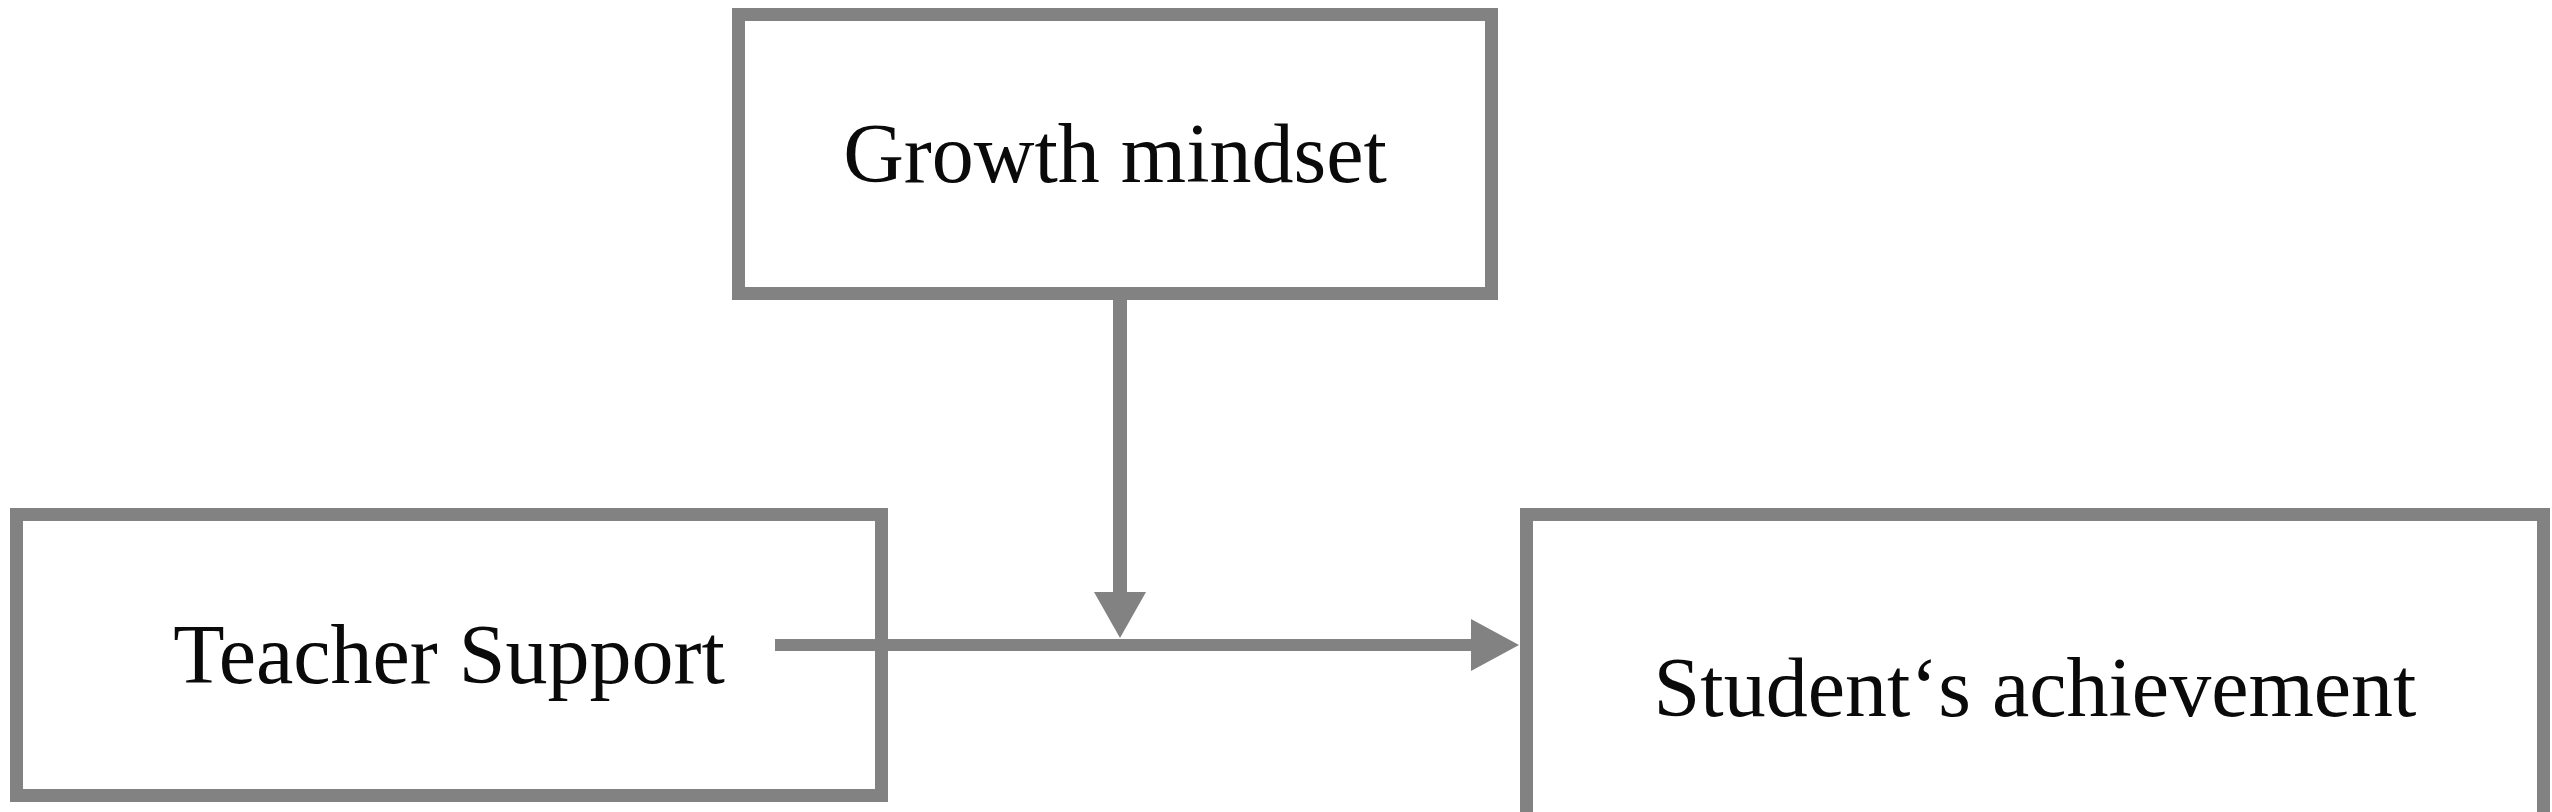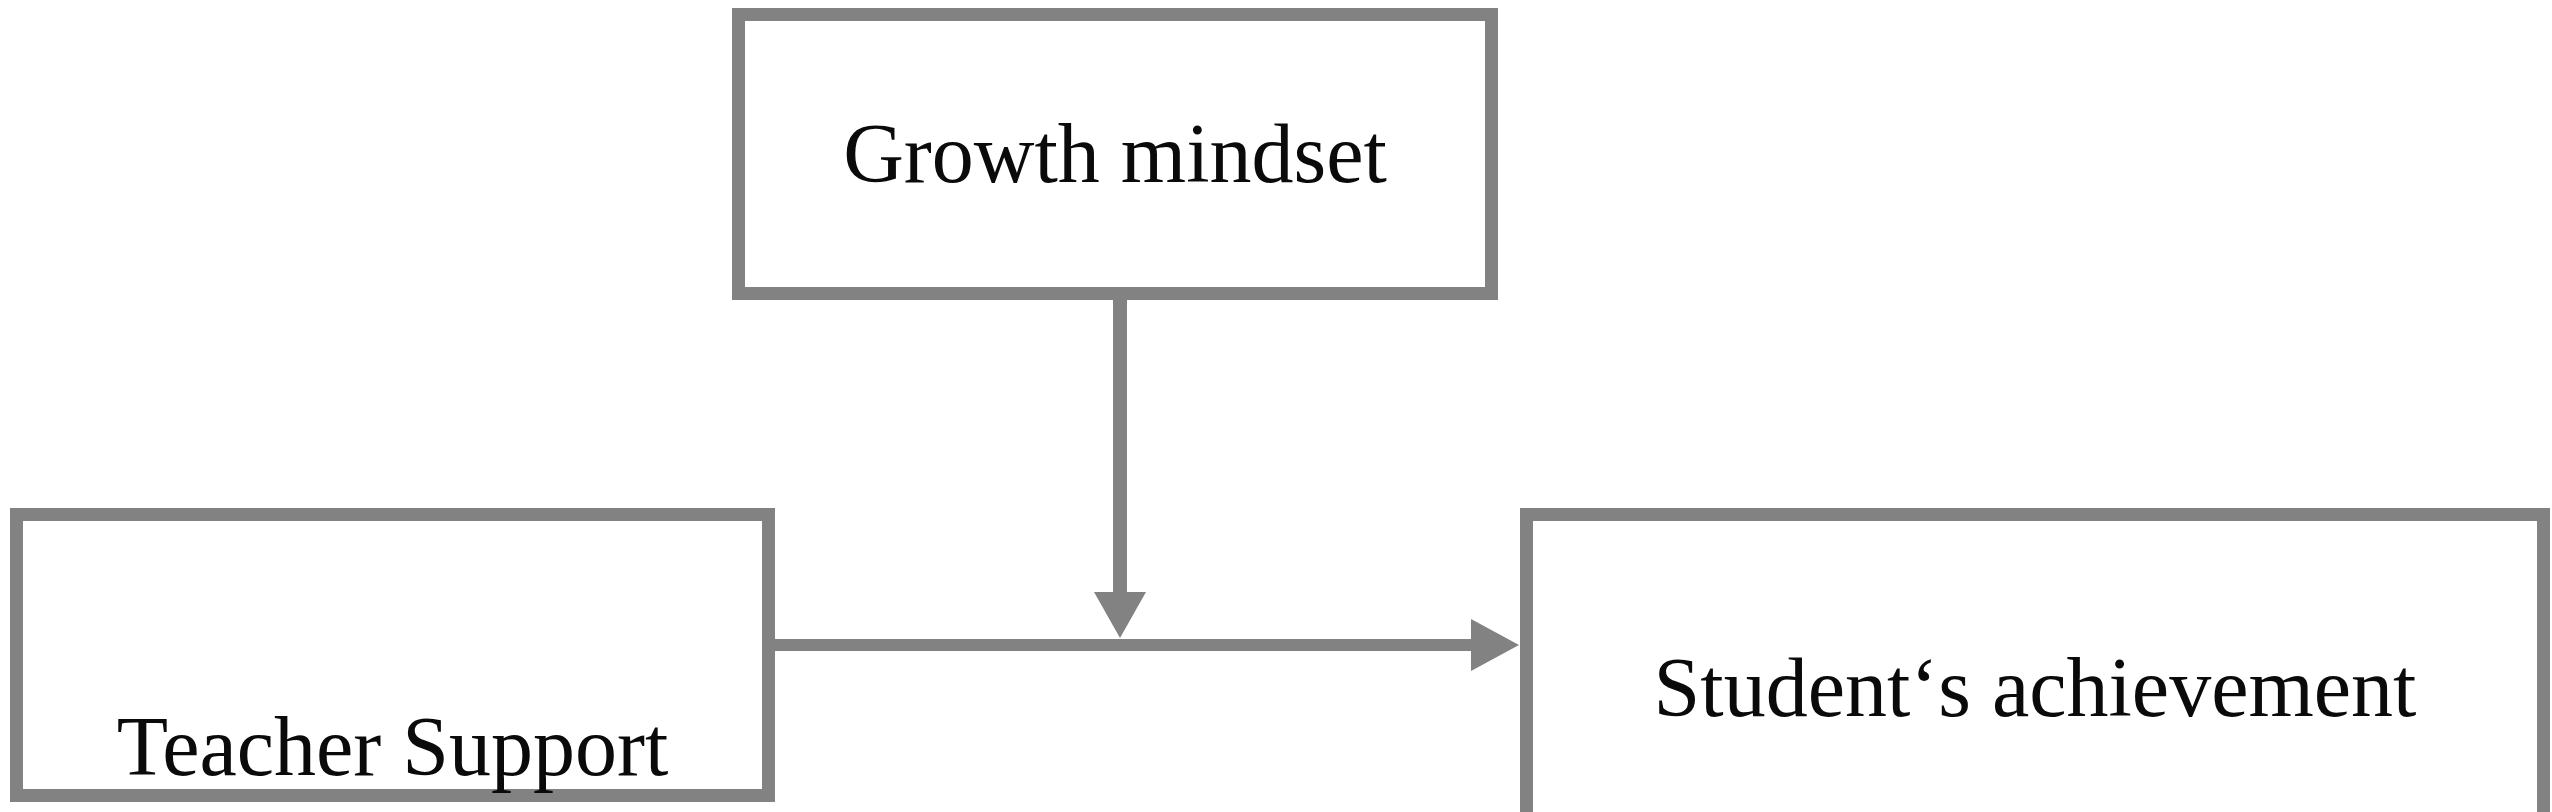--- a/index.html
+++ b/index.html
@@ -29,21 +29,21 @@
     line-height: 1;
     white-space: nowrap;
     text-align: center;
   }
   #node-growth-mindset {
     left: 732px; top: 8px;
     width: 766px; height: 292px;
   }
   #node-teacher-support {
     left: 10px; top: 508px;
-    width: 765px; height: 294px; align-items: flex-end;
+    width: 878px; height: 294px;
   }
   #node-student-achievement {
     left: 1520px; top: 508px;
     width: 1030px; height: 360px;
   }
   .shaft {
     position: absolute;
     background: #828282;
   }
   #moderation-arrow-shaft {

